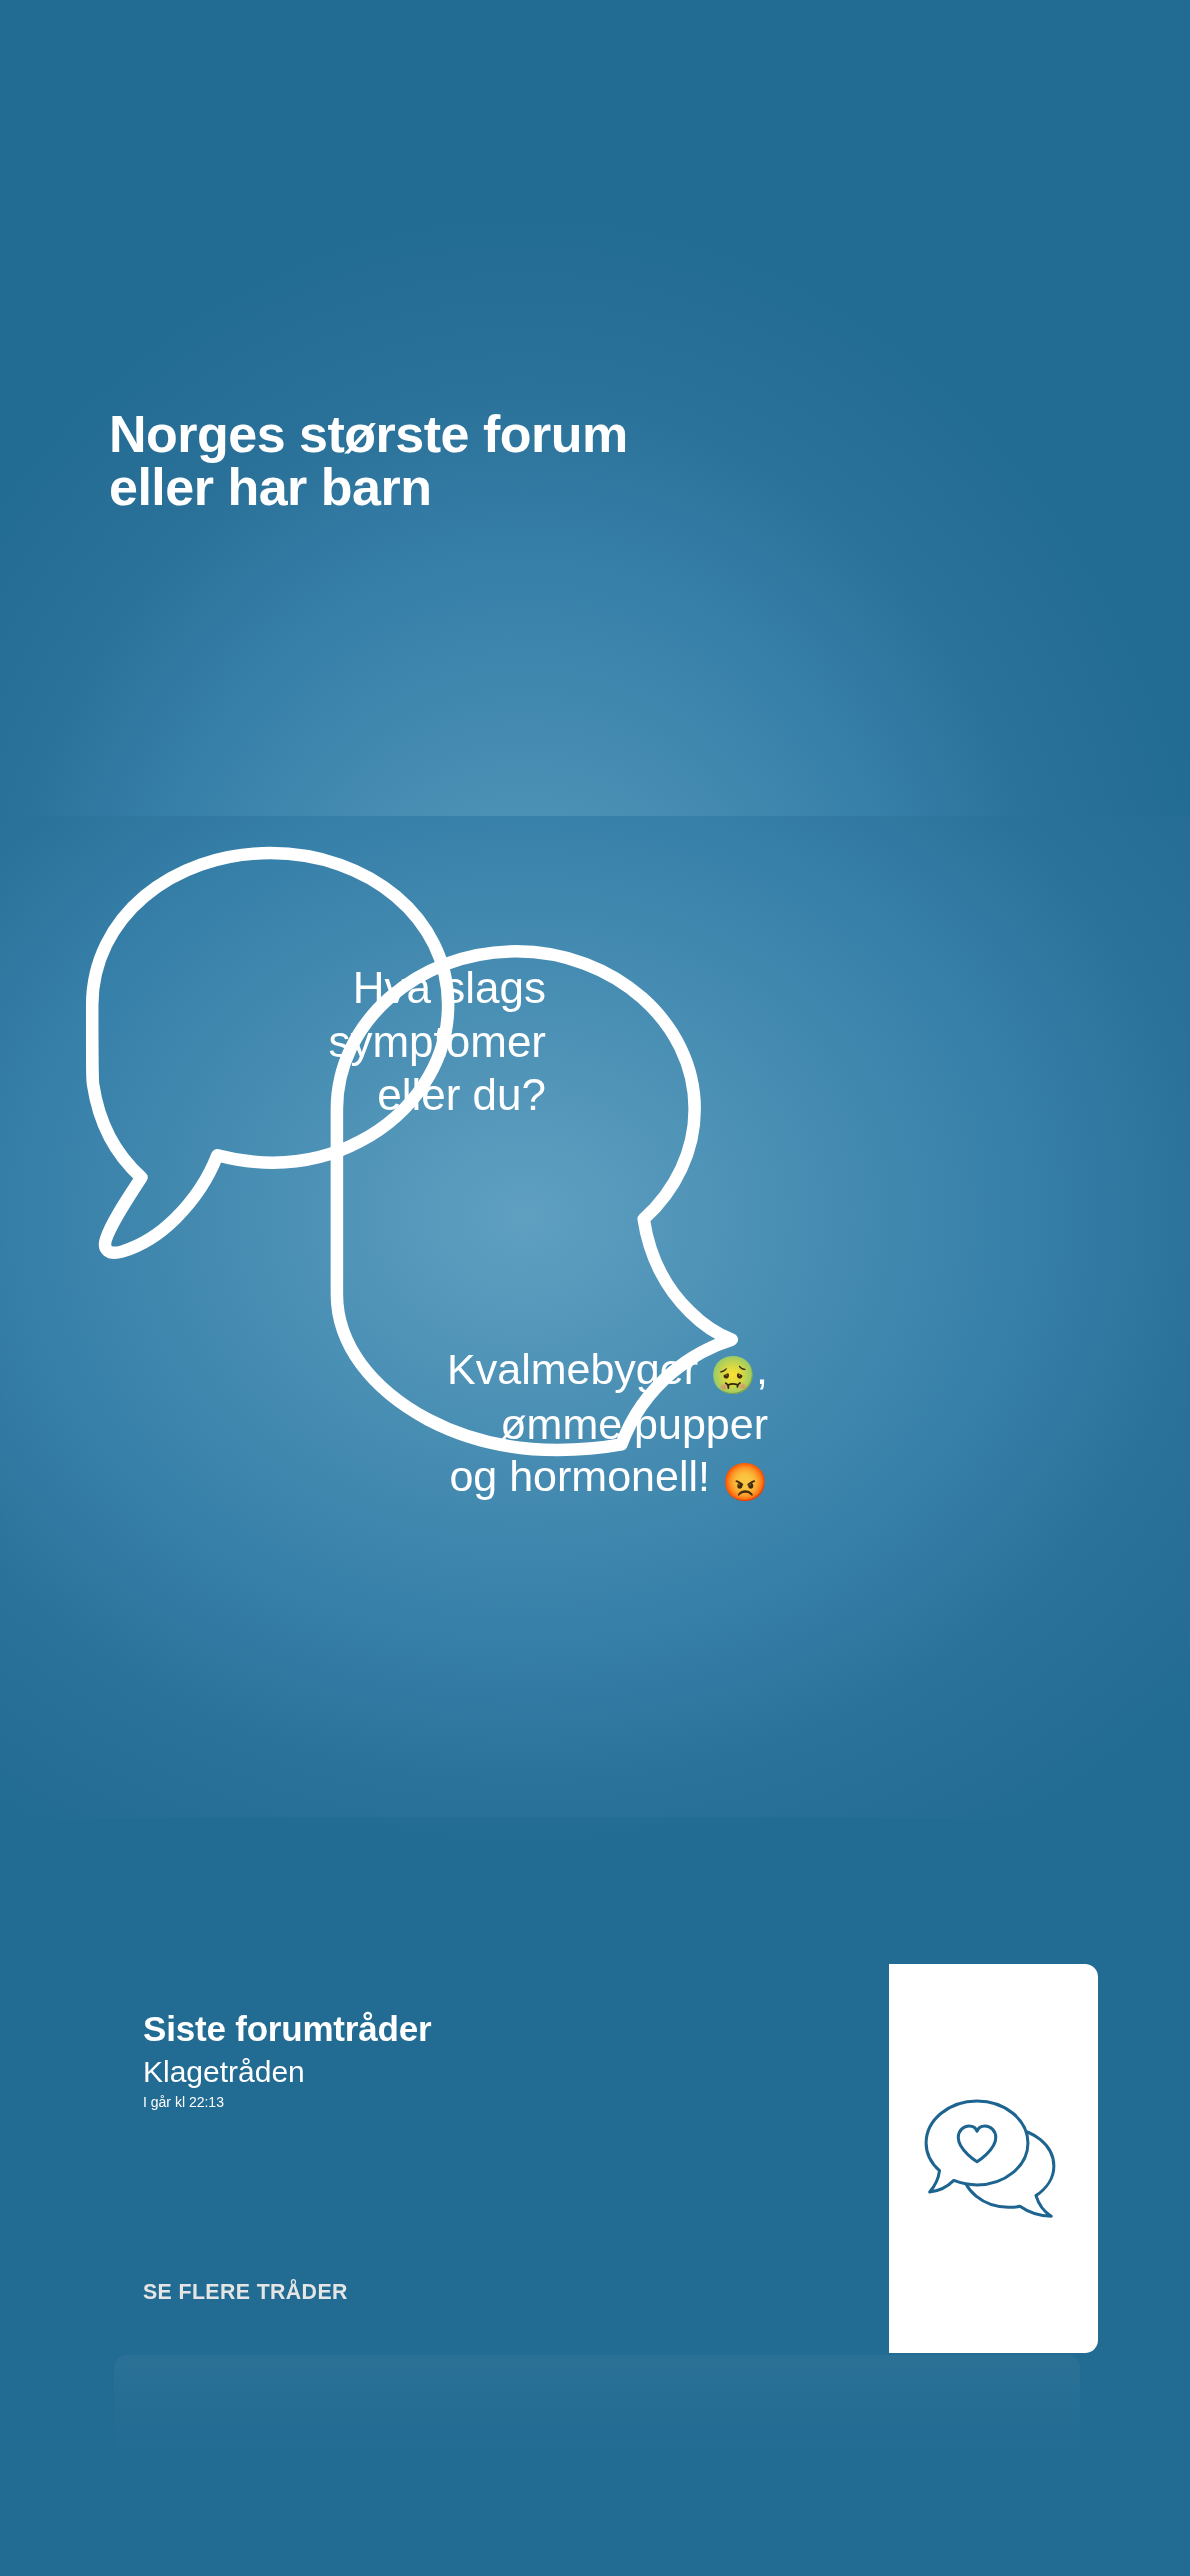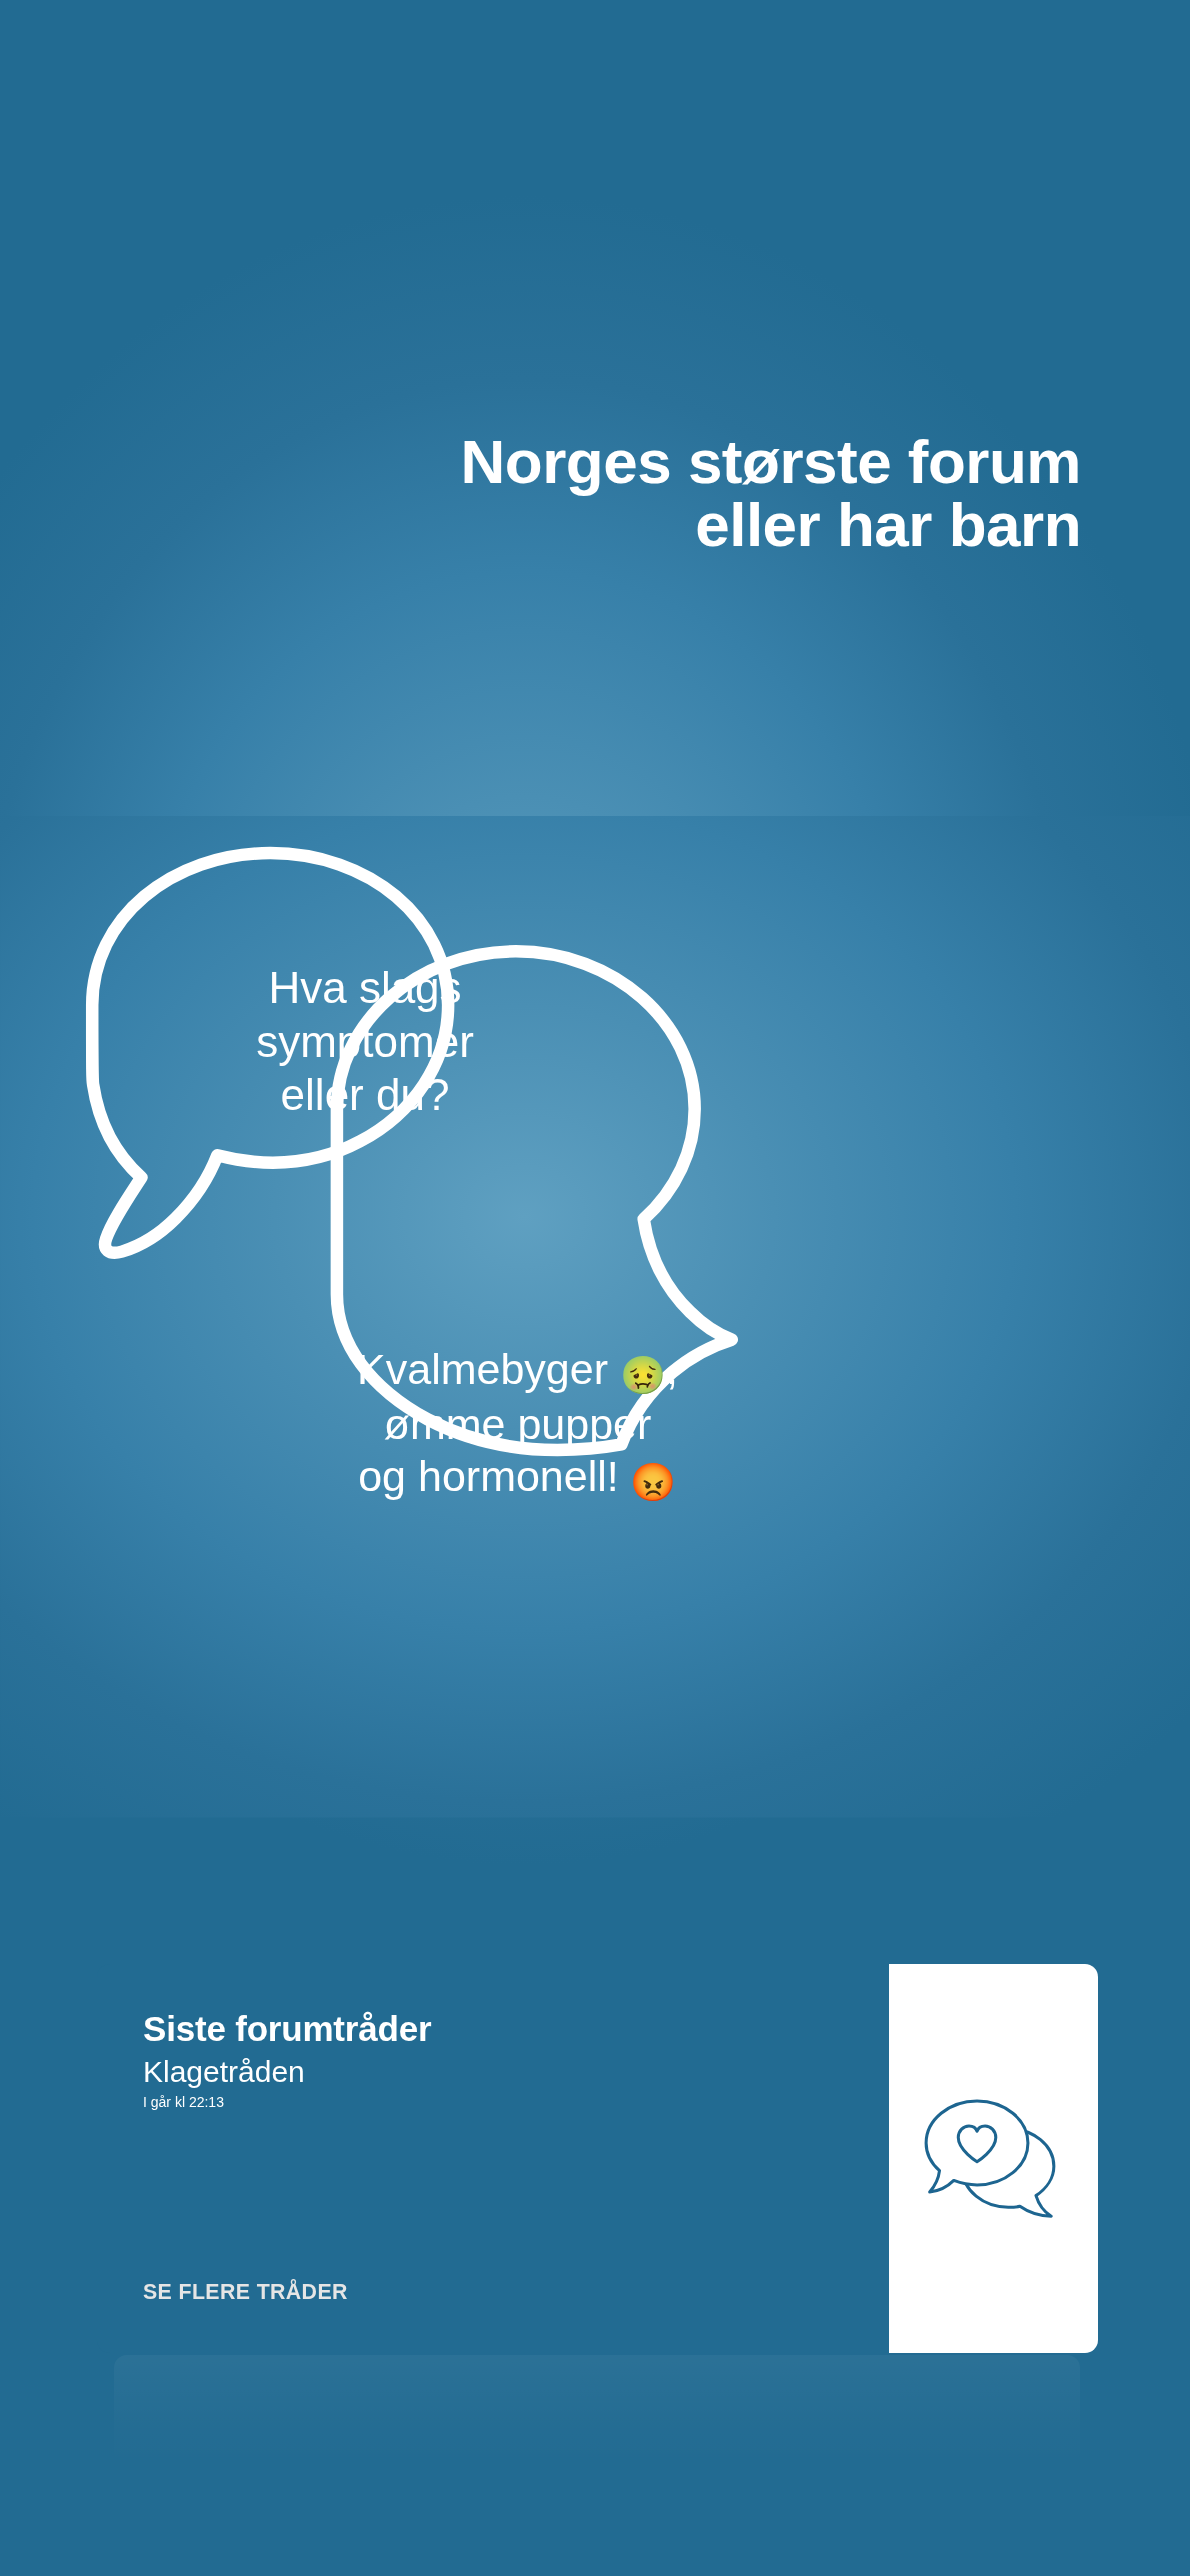--- a/index.html
+++ b/index.html
@@ -11,44 +11,44 @@
   body {
     background-color:#226b92;
     background-image:
       radial-gradient(ellipse 705px 835px at 44% 40%, #5fa0c1 0%, #4a8fb4 28%, #3780a9 55%, #2a7199 78%, #226b92 100%);
     position:relative;
   }
 
   
   .headline {
     position:absolute;
-    left:109px; top:430px; width:972px;
-    text-align:right;
+    left:109px; top:408px; width:972px;
+    text-align:left;
     color:#ffffff;
     font-weight:bold;
-    font-size:62px;
+    font-size:52px;
     line-height:1.02;
     letter-spacing:-0.5px;
   }
   .headline span { display:block; }
 
   
   .bubbles {
     position:absolute;
     left:0; top:816px;
     width:1191px; height:983px;
   }
   .bubbles svg { display:block; width:1191px; height:983px; }
 
   .bubble-text {
     position:absolute;
     color:#ffffff;
     font-size:44px;
     line-height:1.22;
-    text-align:center;
+    text-align:right;
     font-weight:normal;
   }
   #bubble1-text {
     left:184px; top:961px; width:362px;
   }
   #bubble2-text {
     left:267px; top:1343px; width:501px;
     font-size:43px;
   }
   .bubble-text .ln { display:block; white-space:nowrap; }

